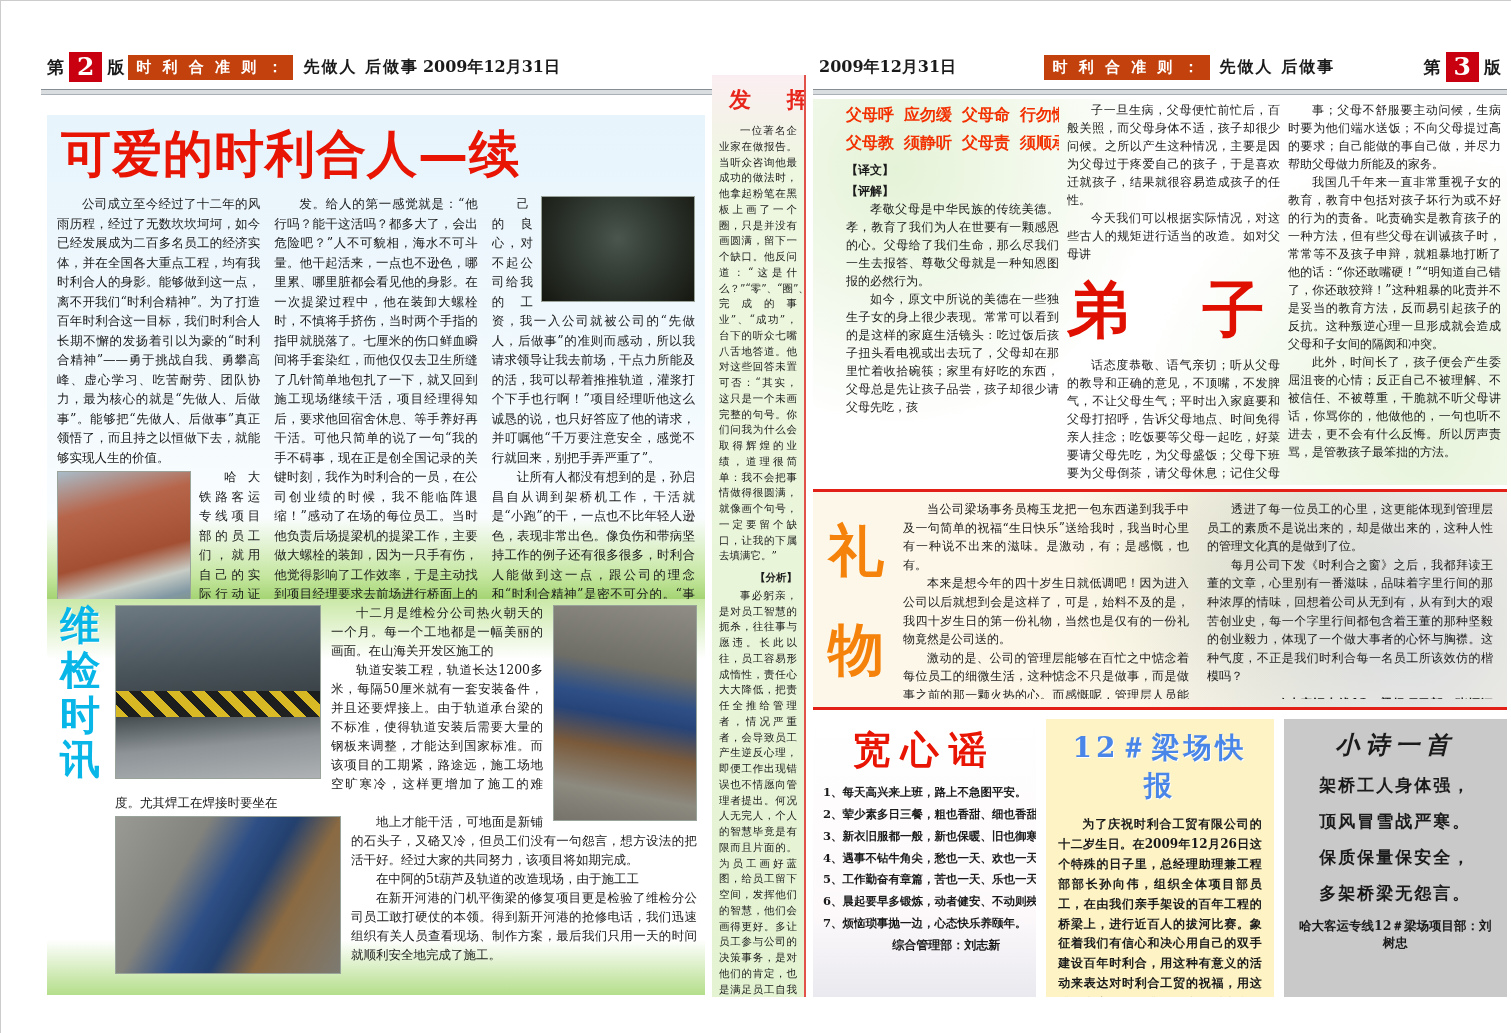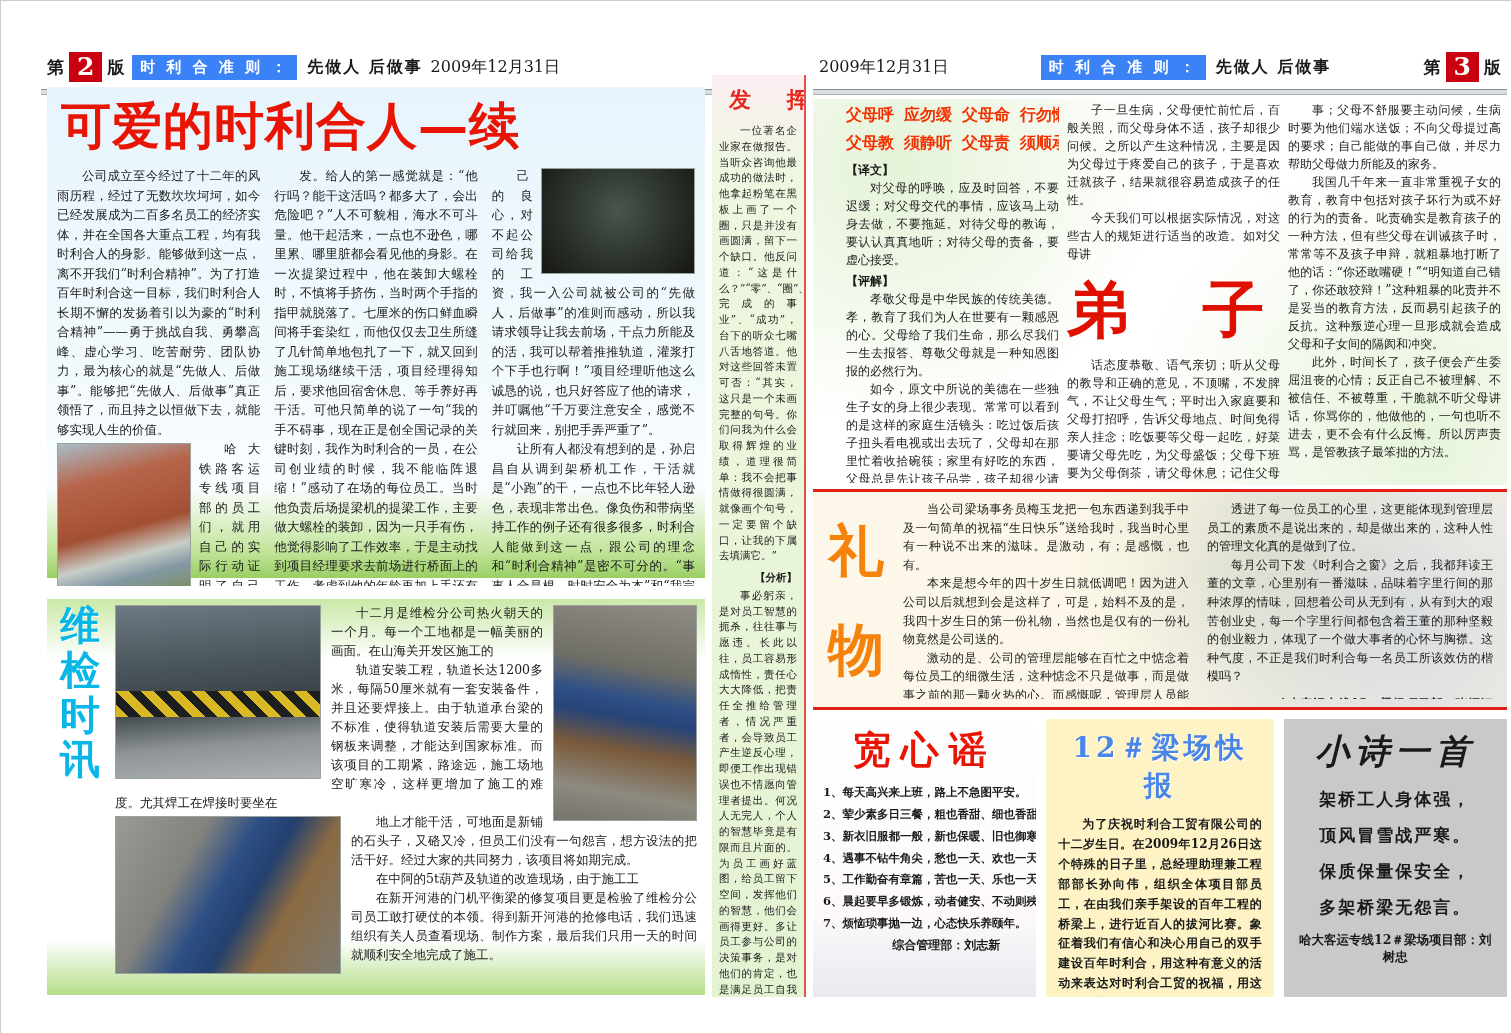--- a/index.html
+++ b/index.html
@@ -8,27 +8,27 @@
   .page{position:absolute;top:42px;height:956px;}
   .page-left{left:40px;width:765px;}
   .page-right{left:812px;width:694px;}
 
   
   .hdr{position:absolute;top:6px;left:6px;right:6px;height:36px;display:flex;align-items:center;justify-content:space-between;}
   .pl-hdr{padding-right:240px;}
   .page-no{display:flex;align-items:center;gap:5px;font-weight:bold;font-size:17px;}
   .page-no .num{background:#c8000f;color:#fff;font-size:25px;line-height:30px;padding:0 8px;font-weight:bold;}
   .hdr-slogan{display:flex;align-items:center;gap:10px;}
-  .red-tag{background:#3b82f6;color:#fff;font-weight:bold;padding:3px 8px;font-size:15px;letter-spacing:3px;white-space:nowrap;}
+  .red-tag{background:#c2410c;color:#fff;font-weight:bold;padding:3px 8px;font-size:15px;letter-spacing:3px;white-space:nowrap;}
   .slogan-text{font-weight:bold;font-size:16px;letter-spacing:2px;white-space:nowrap;}
-  .hdr-date{font-weight:normal;font-size:16px;white-space:nowrap;}
+  .hdr-date{font-weight:bold;font-size:16px;white-space:nowrap;}
   .dbl-rule{position:absolute;top:46px;left:0;width:100%;height:4px;background:#d9dde0;border-top:1px solid #868d93;border-bottom:1px solid #aab0b5;}
 
   
-  .article{position:absolute;top:44px;left:6px;width:658px;height:491px;
+  .article{position:absolute;top:72px;left:6px;width:658px;height:491px;
     background:linear-gradient(180deg,rgba(150,210,80,0) 82%,rgba(150,210,80,.55) 94%,rgba(120,190,50,.75) 100%),
                linear-gradient(180deg,#e7f4fc 0%,#f3fafd 60%,#ffffff 100%);}
   .headline{font-size:50px;font-weight:bold;color:#e81404;letter-spacing:1px;padding:6px 0 2px 14px;white-space:nowrap;
             font-family:"DejaVu Serif","Liberation Serif",serif;}
   .art-cols{display:flex;gap:14px;padding:4px 10px 0 10px;}
   .art-col{flex:1;font-size:12.5px;line-height:1.56;text-align:justify;height:420px;overflow:hidden;}
   .art-col p{margin:0;text-indent:2em;}
 
   .ph{border:1px solid #9aa39a;}
   .photo-bridge{float:left;width:132px;height:178px;margin:4px 8px 4px 0;
@@ -95,21 +95,21 @@
   .kx{background:linear-gradient(180deg,#ffffff 0%,#fdf9fb 70%,#e9e9ef 100%);padding:4px 10px;}
   .kx-title{color:#e81404;font-weight:bold;font-size:38px;text-align:center;letter-spacing:10px;margin:2px 0 6px 0;
             font-family:"DejaVu Serif","Liberation Serif",serif;}
   .kx-item{font-size:11.5px;font-weight:bold;line-height:1.9;white-space:nowrap;}
   .kx-byline{font-weight:bold;font-size:12px;text-align:right;padding-right:26px;margin-top:2px;}
   .kb{background:#fdf3c4;padding:6px 12px;}
   .kb-title{color:#4a86e8;font-weight:bold;font-size:28px;text-align:center;letter-spacing:4px;margin:4px 0 10px 0;
             text-shadow:1px 1px 0 #ffffff;}
   .kb-body{font-size:12px;line-height:1.66;text-align:justify;text-indent:2em;font-weight:bold;margin:0;}
   .poem{background:#c9c9c9;padding:6px 10px;text-align:center;}
-  .poem-title{font-size:34px;font-weight:bold;letter-spacing:6px;margin:4px 0 8px 0;font-style:italic;}
+  .poem-title{font-size:24px;font-weight:bold;letter-spacing:6px;margin:4px 0 8px 0;font-style:italic;}
   .poem-line{font-size:17px;font-weight:bold;margin:13px 0;letter-spacing:2px;}
   .poem-byline{font-size:12.5px;font-weight:bold;margin-top:12px;}
 </style>
 </head>
 <body>
 
 <div class="canvas">
 
   <div class="page page-left">
     <div class="hdr pl-hdr">
@@ -199,21 +199,20 @@
             <span>父母呼</span>
             <span>应勿缓</span>
             <span>父母命</span>
             <span>行勿懒</span>
             <span>父母教</span>
             <span>须静听</span>
             <span>父母责</span>
             <span>须顺承</span>
           </div>
           <p class="dz-tag">【译文】</p>
-          <p>对父母的呼唤，应及时回答，不要迟缓；对父母交代的事情，应该马上动身去做，不要拖延。对待父母的教诲，要认认真真地听；对待父母的责备，要虚心接受。</p>
           <p class="dz-tag">【评解】</p>
           <p>孝敬父母是中华民族的传统美德。孝，教育了我们为人在世要有一颗感恩的心。父母给了我们生命，那么尽我们一生去报答、尊敬父母就是一种知恩图报的必然行为。</p>
           <p>如今，原文中所说的美德在一些独生子女的身上很少表现。常常可以看到的是这样的家庭生活镜头：吃过饭后孩子扭头看电视或出去玩了，父母却在那里忙着收拾碗筷；家里有好吃的东西，父母总是先让孩子品尝，孩子却很少请父母先吃，孩</p>
         </div>
         <div class="dz-col">
           <p>子一旦生病，父母便忙前忙后，百般关照，而父母身体不适，孩子却很少问候。之所以产生这种情况，主要是因为父母过于疼爱自己的孩子，于是喜欢迁就孩子，结果就很容易造成孩子的任性。</p>
           <p>今天我们可以根据实际情况，对这些古人的规矩进行适当的改造。如对父母讲</p>
           <p class="dz-big">弟 子 规</p>
           <p>话态度恭敬、语气亲切；听从父母的教导和正确的意见，不顶嘴，不发脾气，不让父母生气；平时出入家庭要和父母打招呼，告诉父母地点、时间免得亲人挂念；吃饭要等父母一起吃，好菜要请父母先吃，为父母盛饭；父母下班要为父母倒茶，请父母休息；记住父母的生日，到时向父母表示祝贺，并做一些让他们高兴的</p>
         </div>

